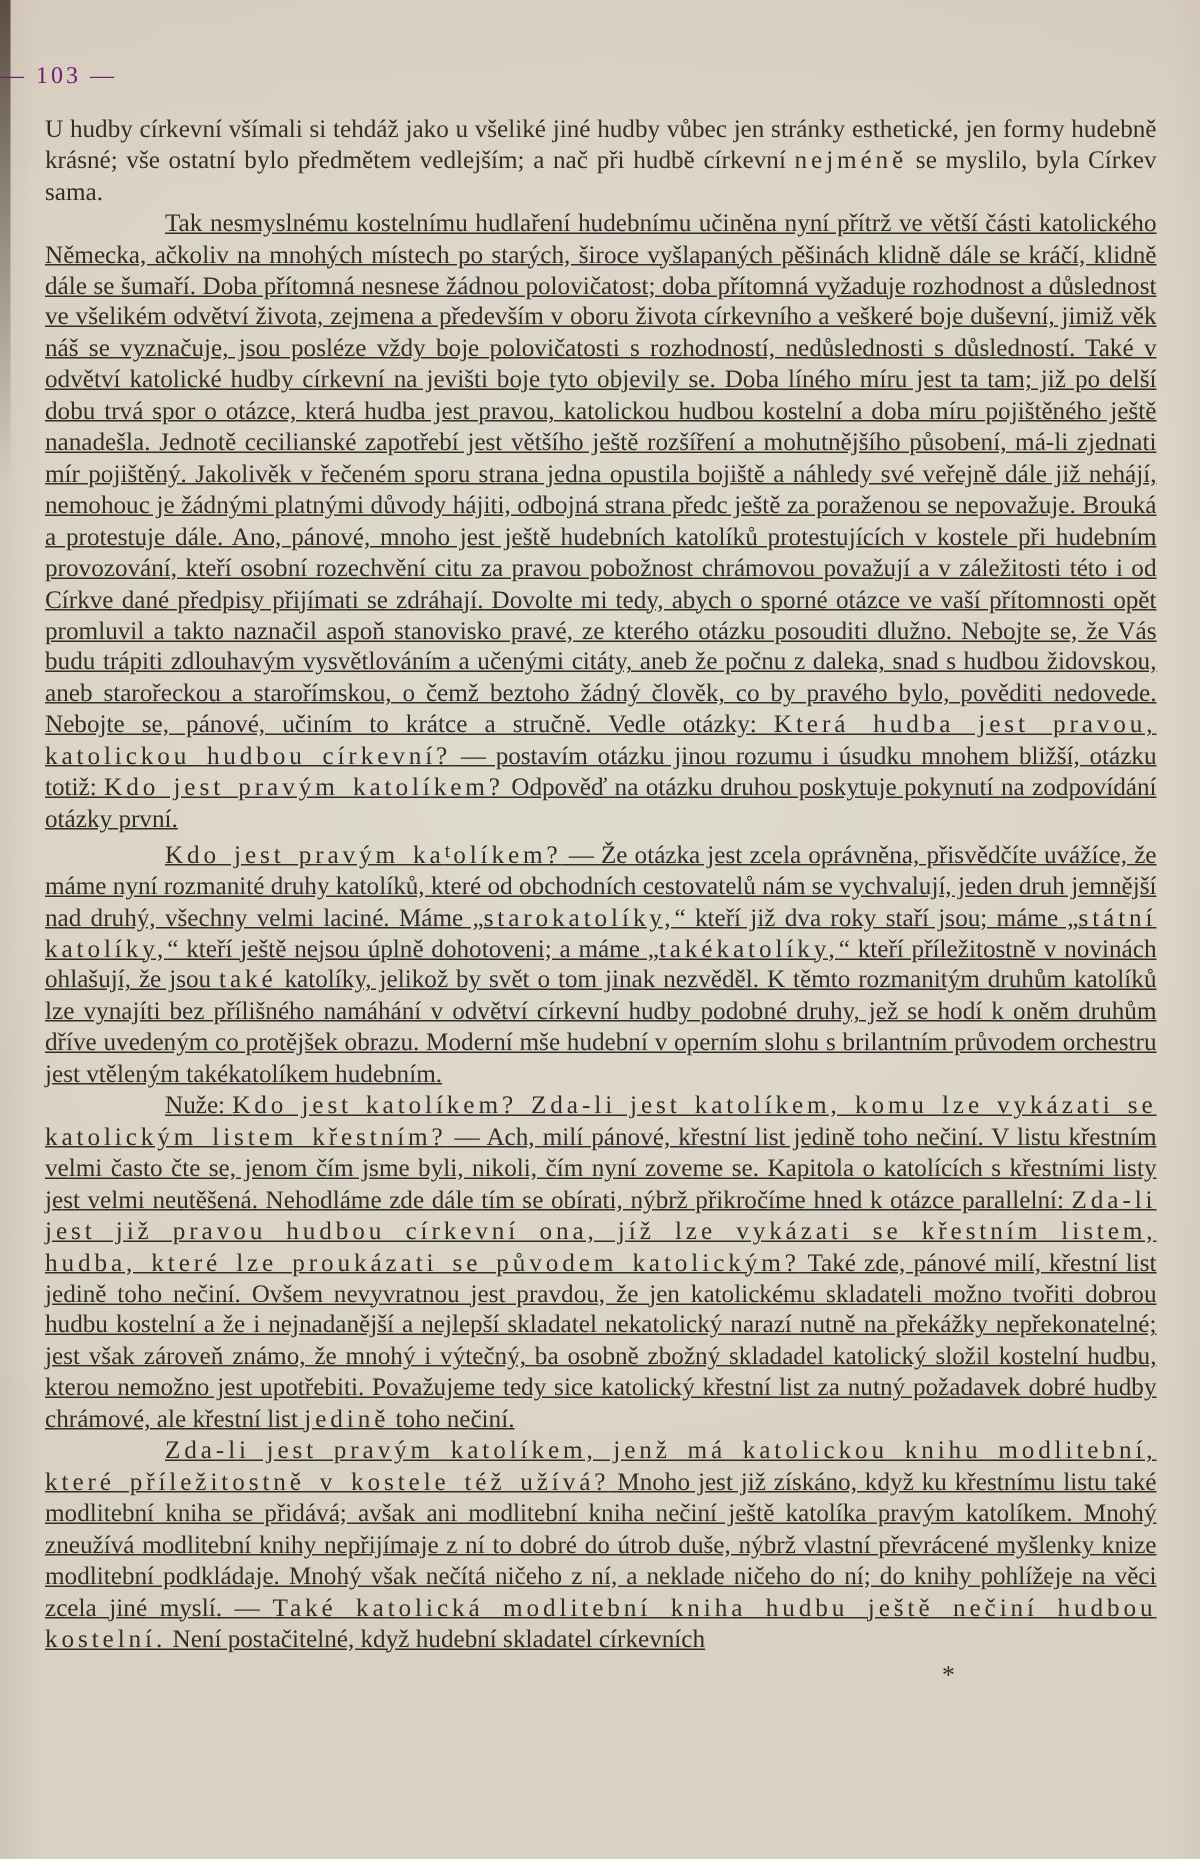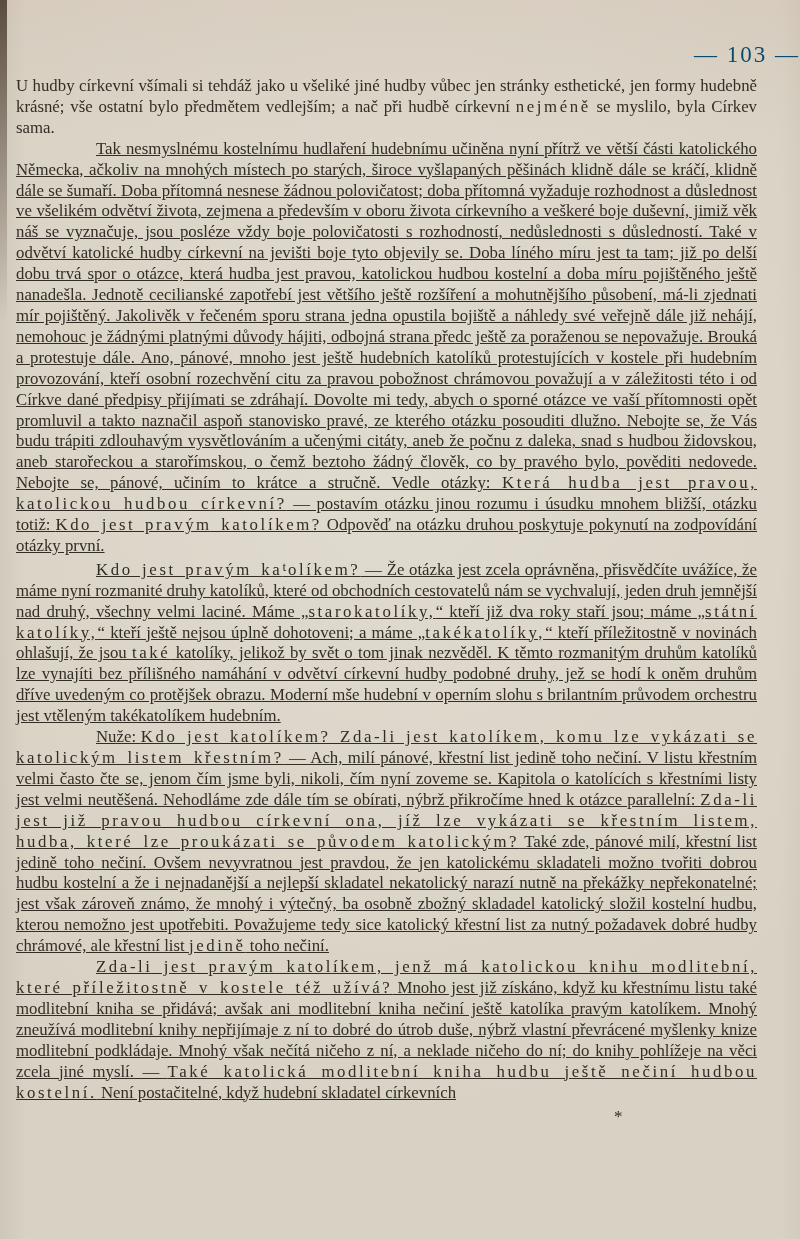--- a/index.html
+++ b/index.html
@@ -28,27 +28,27 @@
     pointer-events:none;
   }
   
   .edge-shadow{
     position:absolute;left:0;top:0;width:7px;height:320px;
     background:linear-gradient(to bottom, rgba(62,48,36,0.80), rgba(62,48,36,0.35) 55%, rgba(62,48,36,0));
     pointer-events:none;
   }
   .page-number{
     position:absolute;top:42px;left:0;right:0;
-    text-align:right;
-    font-size:23px;
+    text-align:left;
+    font-size:16px;
     letter-spacing:2px;
-    color:#0c4a6e;
+    color:#701a75;
   }
   .page-text{
-    position:absolute;left:16px;top:76px;width:741px;
+    position:absolute;left:30px;top:76px;width:741px;
     font-size:16.8px;
     line-height:20.9px;
     text-align:justify;
     text-justify:inter-word;
   }
   .para{margin:0;}
   .para.indent{text-indent:80px;text-decoration:underline;}
   .spaced{
     letter-spacing:0.155em;
     word-spacing:0.12em;

